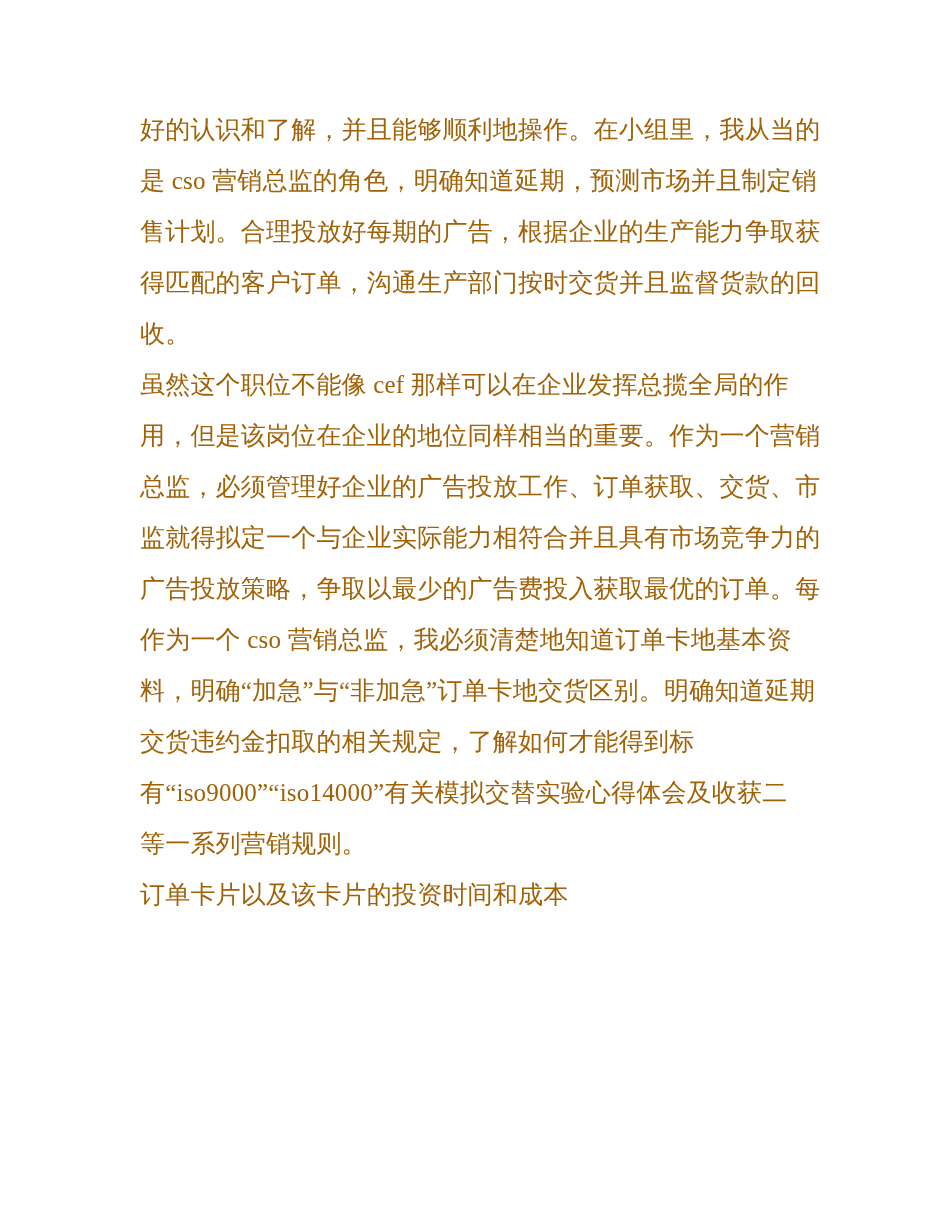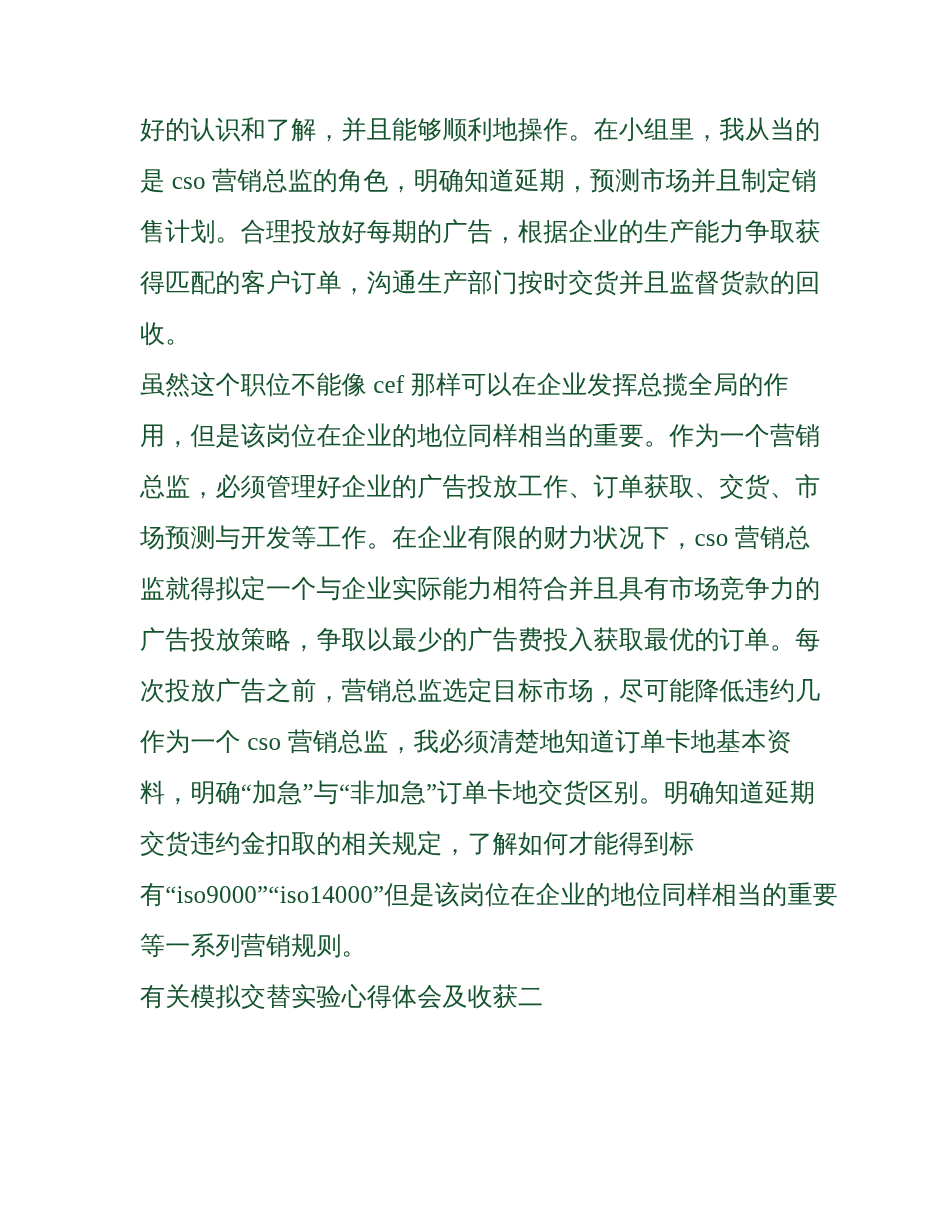--- a/index.html
+++ b/index.html
@@ -14,21 +14,21 @@
     width: 950px;
     height: 1229px;
     background: #ffffff;
     font-family: "Liberation Serif", "DejaVu Serif", serif;
   }
   .text-block {
     position: absolute;
     left: 140px;
     top: 104px;
     width: 690px;
-    color: #14532d;
+    color: #a16207;
   }
   .text-line {
     display: block;
     font-size: 25px;
     line-height: 51px;
     height: 51px;
     white-space: nowrap;
     letter-spacing: 0.2px;
     text-align: left;
     font-weight: 400;
@@ -41,24 +41,22 @@
   <div class="text-block">
 
   <div class="text-line">好的认识和了解，并且能够顺利地操作。在小组里，我从当的</div>
       <div class="text-line">是 cso 营销总监的角色，明确知道延期，预测市场并且制定销</div>
       <div class="text-line">售计划。合理投放好每期的广告，根据企业的生产能力争取获</div>
       <div class="text-line">得匹配的客户订单，沟通生产部门按时交货并且监督货款的回</div>
       <div class="text-line">收。</div>
       <div class="text-line">虽然这个职位不能像 cef 那样可以在企业发挥总揽全局的作</div>
       <div class="text-line">用，但是该岗位在企业的地位同样相当的重要。作为一个营销</div>
       <div class="text-line">总监，必须管理好企业的广告投放工作、订单获取、交货、市</div>
-      <div class="text-line">场预测与开发等工作。在企业有限的财力状况下，cso 营销总</div>
       <div class="text-line">监就得拟定一个与企业实际能力相符合并且具有市场竞争力的</div>
       <div class="text-line">广告投放策略，争取以最少的广告费投入获取最优的订单。每</div>
-      <div class="text-line">次投放广告之前，营销总监选定目标市场，尽可能降低违约几</div>
       <div class="text-line">作为一个 cso 营销总监，我必须清楚地知道订单卡地基本资</div>
       <div class="text-line">料，明确“加急”与“非加急”订单卡地交货区别。明确知道延期</div>
       <div class="text-line">交货违约金扣取的相关规定，了解如何才能得到标</div>
-      <div class="text-line">有“iso9000”“iso14000”但是该岗位在企业的地位同样相当的重要</div>
+      <div class="text-line">有“iso9000”“iso14000”有关模拟交替实验心得体会及收获二</div>
       <div class="text-line">等一系列营销规则。</div>
-      <div class="text-line">有关模拟交替实验心得体会及收获二</div>
+      <div class="text-line">订单卡片以及该卡片的投资时间和成本</div>
     </div>
 </div>
 
 </body></html>

